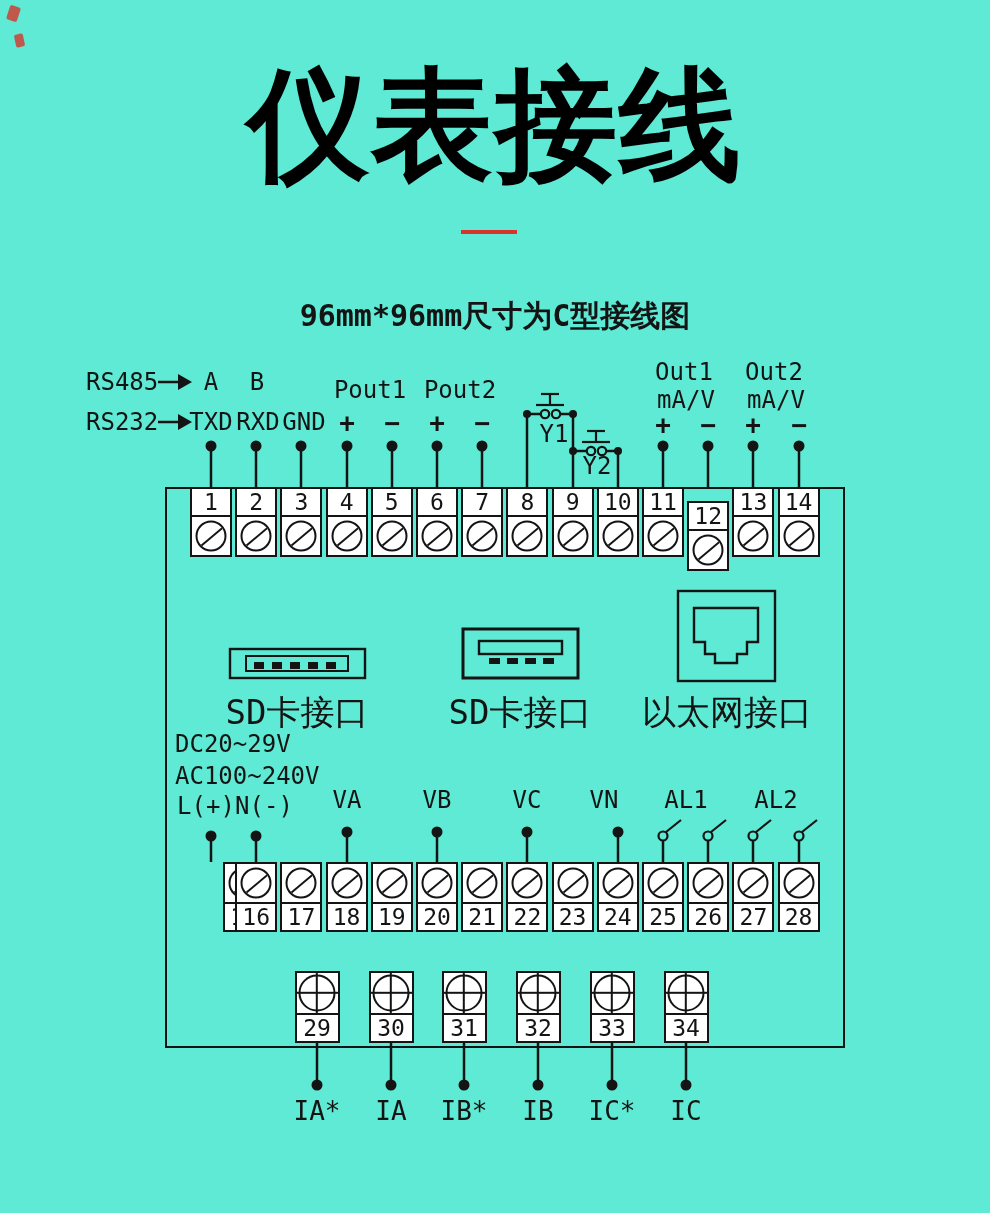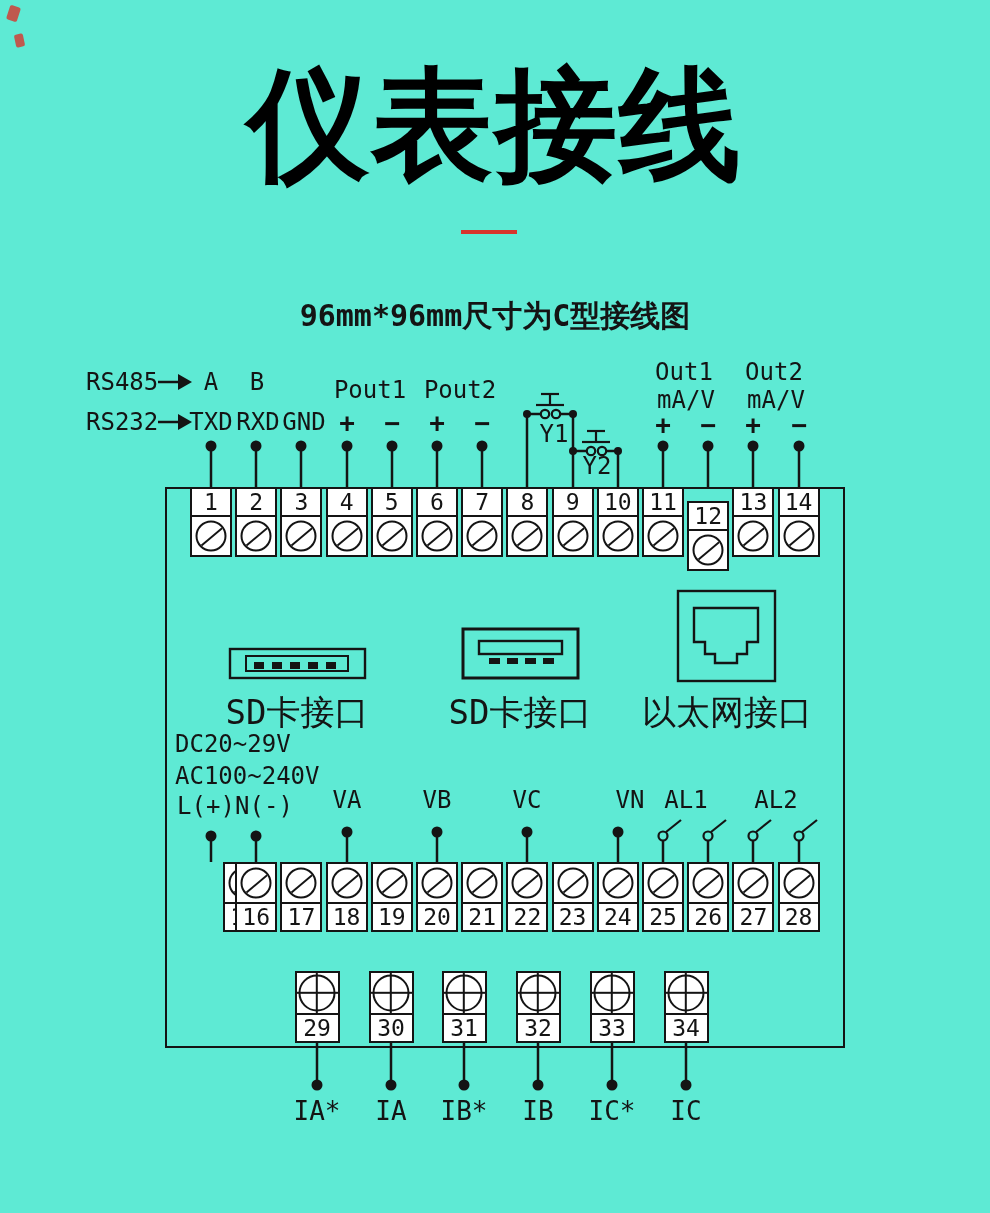--- a/index.html
+++ b/index.html
@@ -427,21 +427,21 @@
     <div class="lbl c cjk" style="left:727px;top:690px">以太网接口</div>
 
     <div class="lbl" style="left:175px;top:730px">DC20~29V</div>
     <div class="lbl" style="left:175px;top:762px">AC100~240V</div>
     <div class="lbl c" style="left:206px;top:792px">L(+)</div>
     <div class="lbl c" style="left:264px;top:792px">N(-)</div>
 
     <div class="lbl c" style="left:347px;top:786px">VA</div>
     <div class="lbl c" style="left:437px;top:786px">VB</div>
     <div class="lbl c" style="left:527px;top:786px">VC</div>
-    <div class="lbl c" style="left:630px;top:786px">VN</div>
+    <div class="lbl c" style="left:604px;top:786px">VN</div>
     <div class="lbl c" style="left:686px;top:786px">AL1</div>
     <div class="lbl c" style="left:776px;top:786px">AL2</div>
 
     <div class="lbl c pm" style="left:317px;top:1096px;font-weight:normal">IA*</div>
     <div class="lbl c pm" style="left:391px;top:1096px;font-weight:normal">IA</div>
     <div class="lbl c pm" style="left:464px;top:1096px;font-weight:normal">IB*</div>
     <div class="lbl c pm" style="left:538px;top:1096px;font-weight:normal">IB</div>
     <div class="lbl c pm" style="left:612px;top:1096px;font-weight:normal">IC*</div>
     <div class="lbl c pm" style="left:686px;top:1096px;font-weight:normal">IC</div>
   </div>

